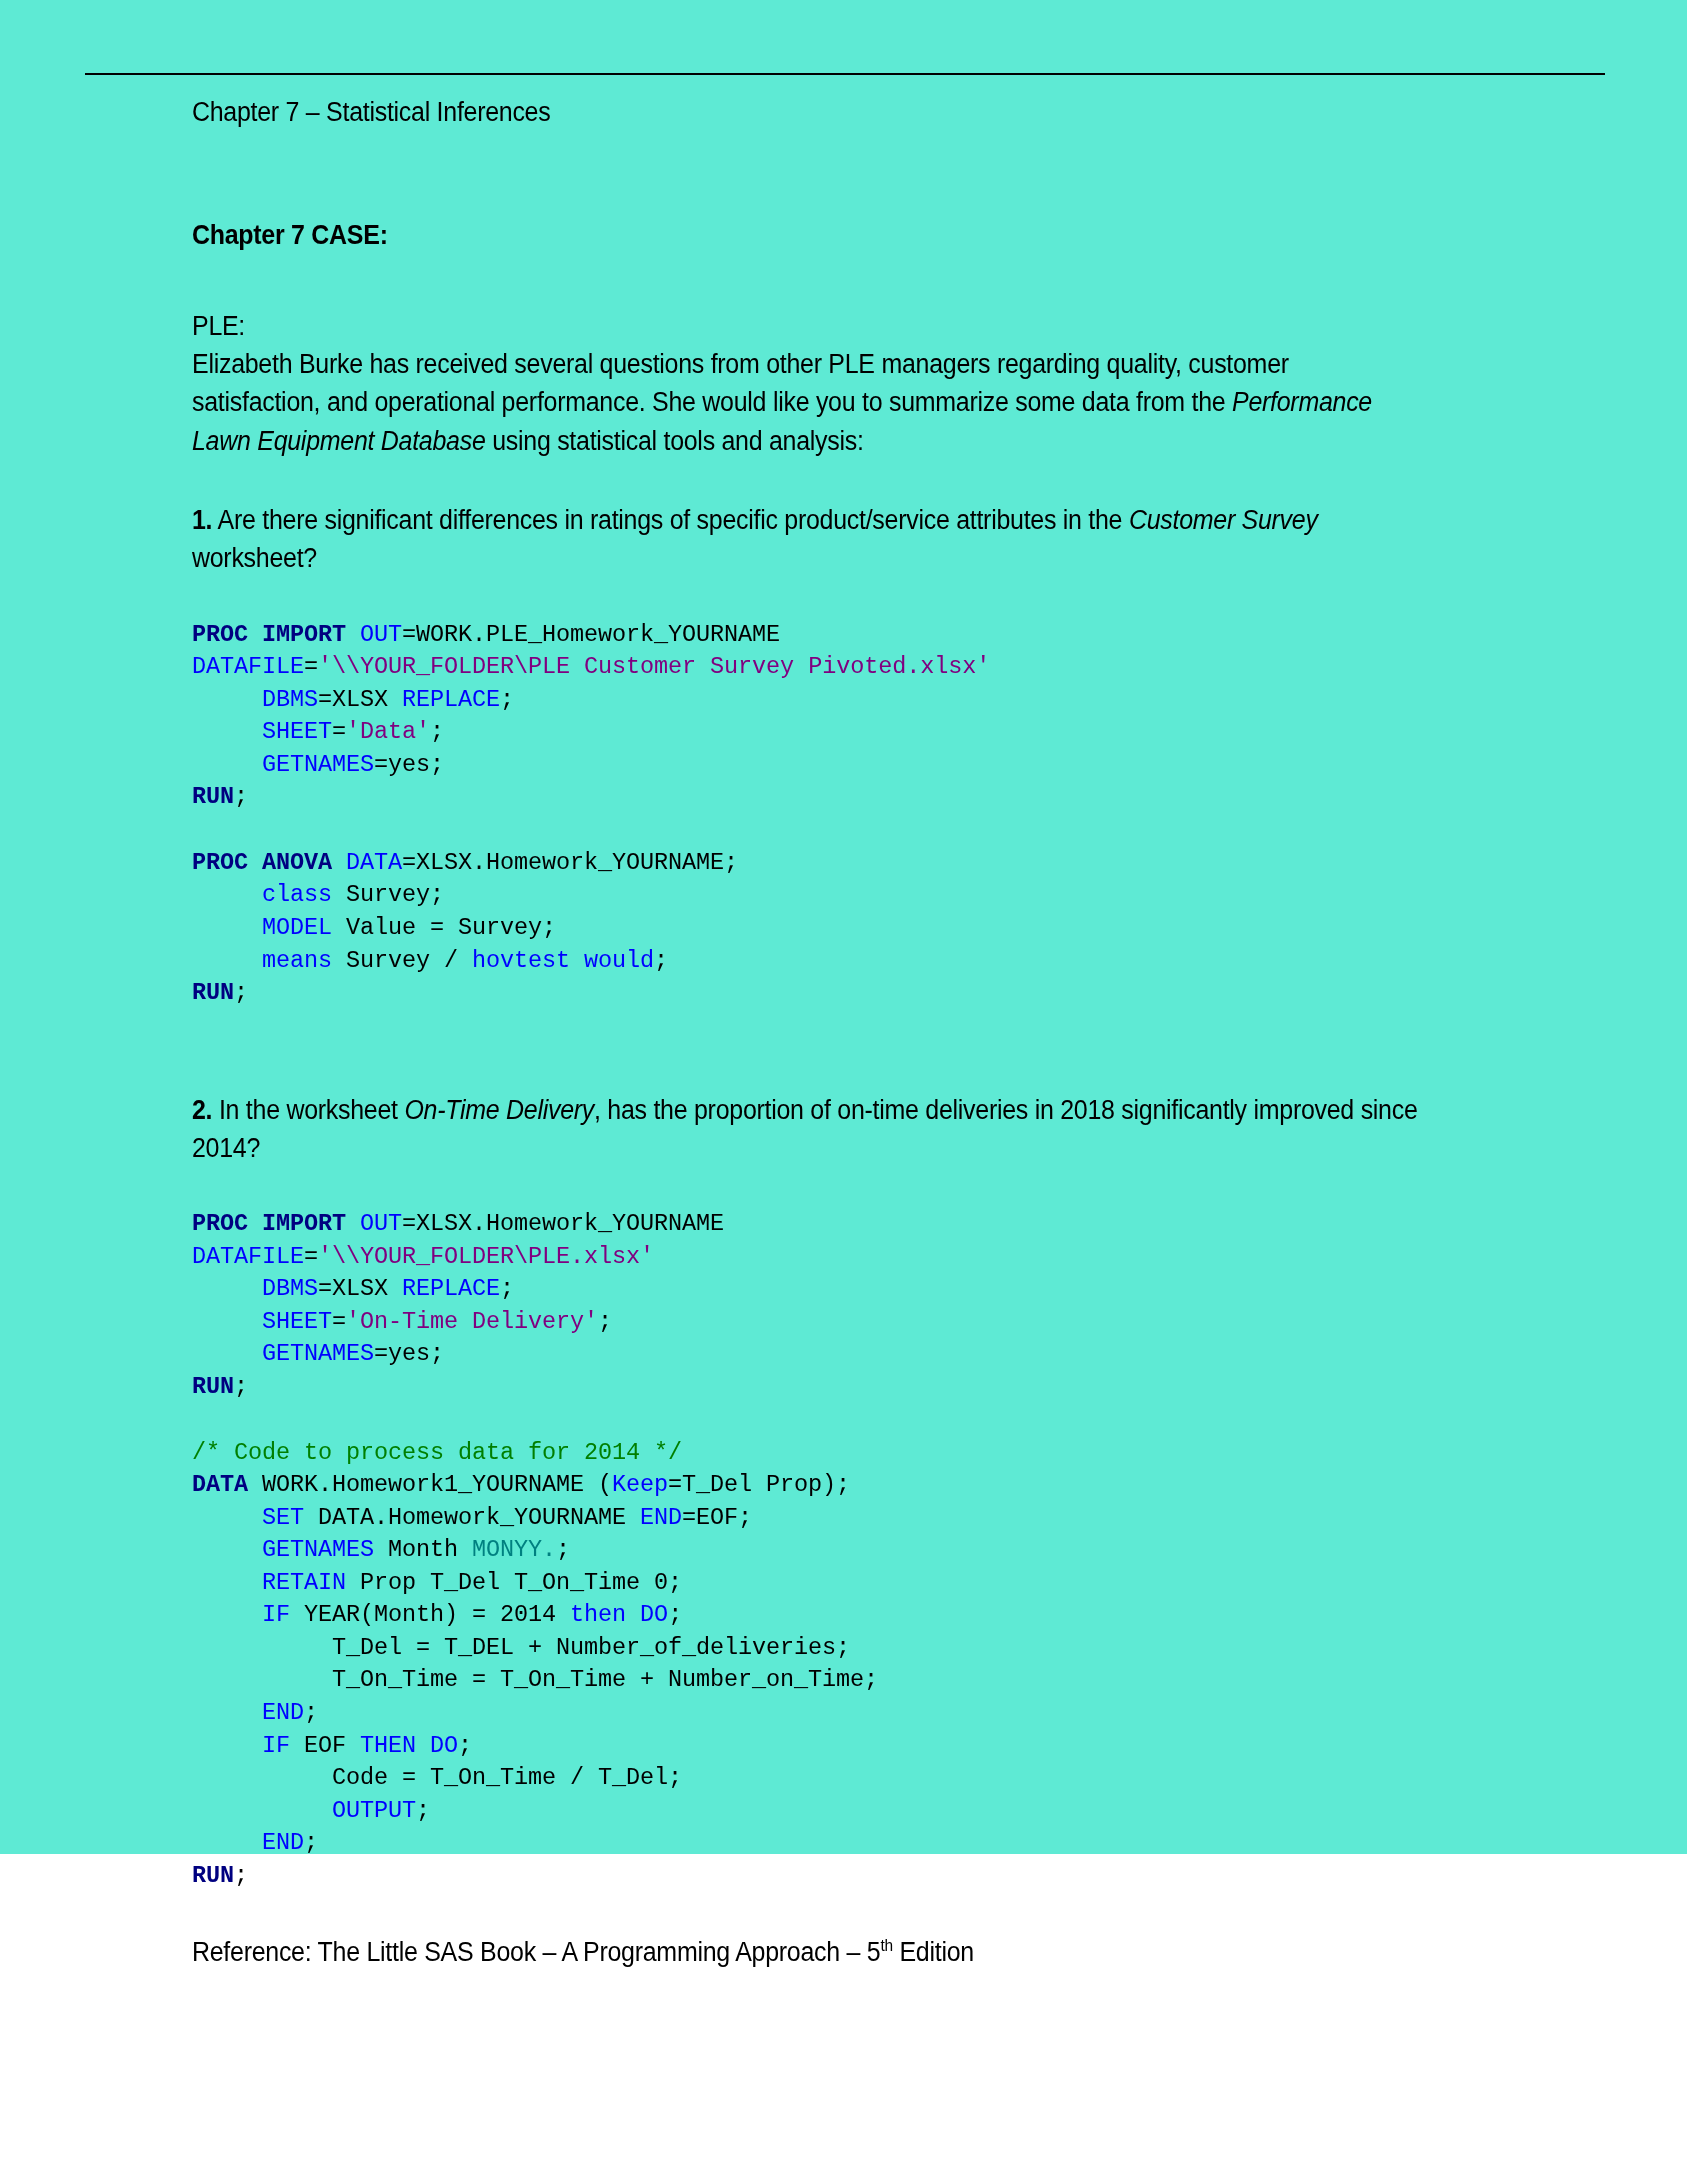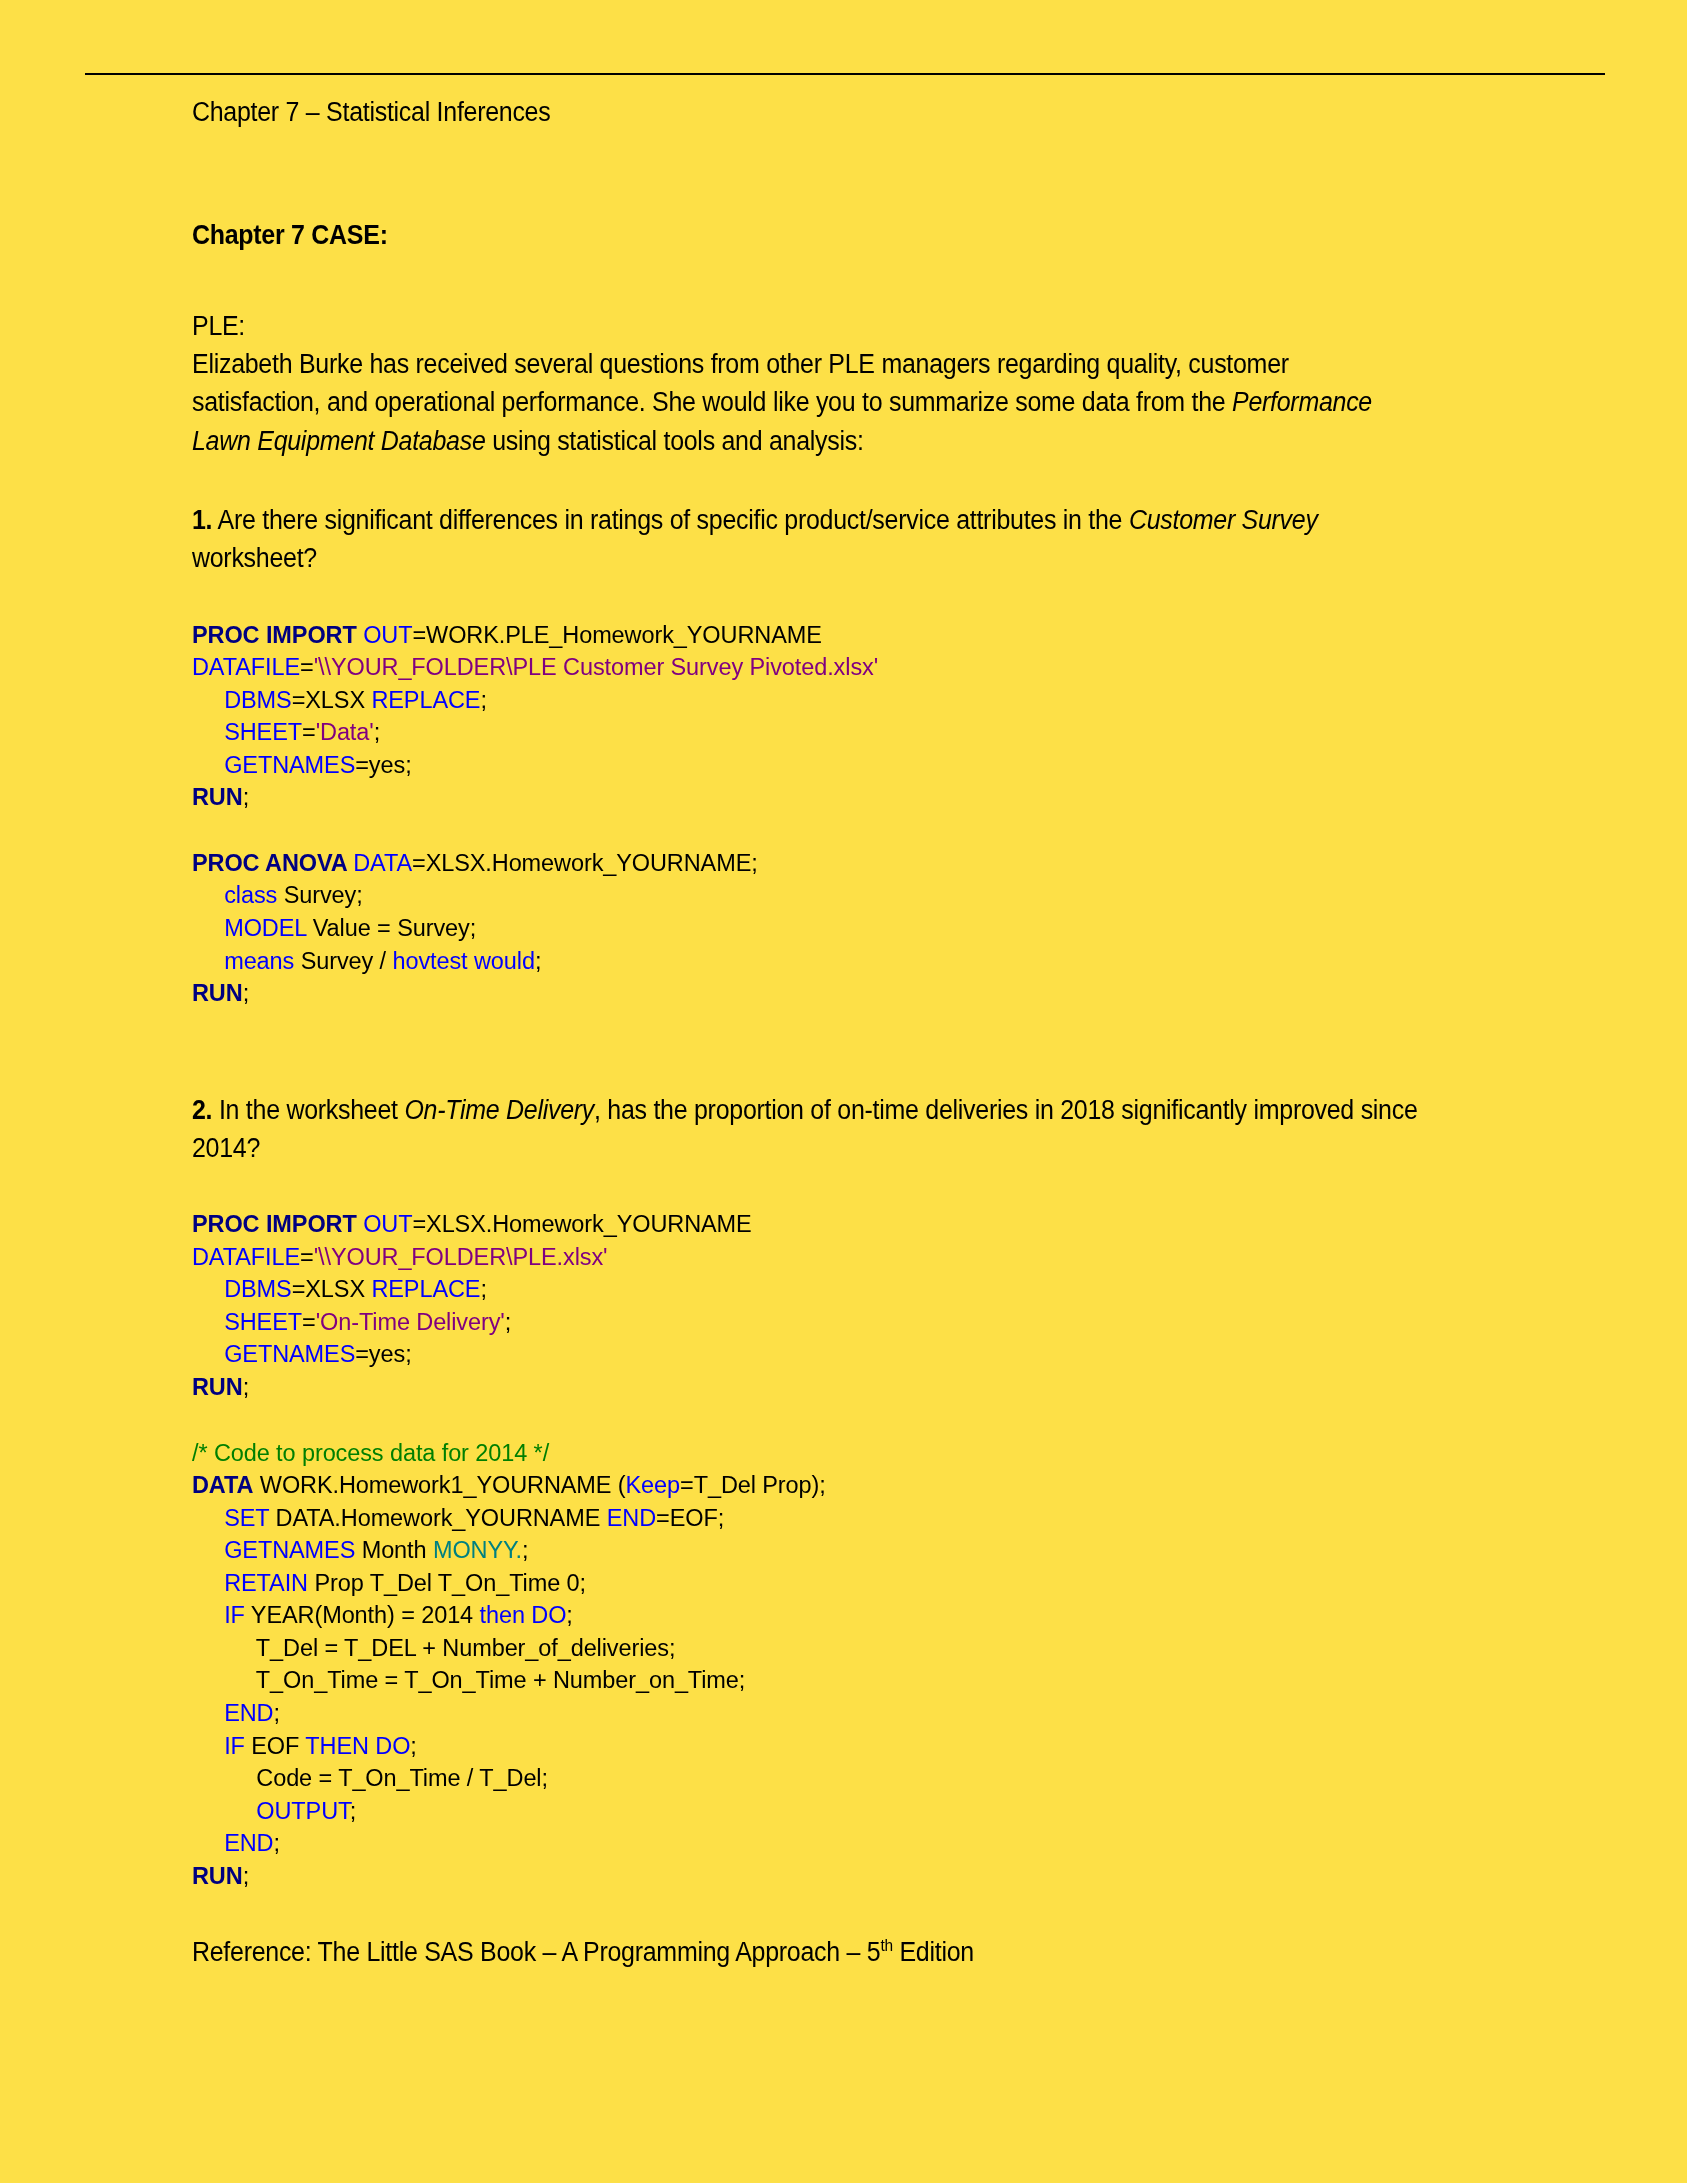--- a/index.html
+++ b/index.html
@@ -12,22 +12,22 @@
     width: 1687px;
     height: 2183px;
     font-family: "Liberation Sans", sans-serif;
     color: #000000;
     -webkit-font-smoothing: antialiased;
   }
 
   .page {
     position: relative;
     width: 1687px;
-    height: 2183px;
-    background: #fde047;
+    height: 1854px;
+    background: #5eead4;
     box-sizing: border-box;
   }
 
   
   .header-rule {
     position: absolute;
     left: 85px;
     top: 73px;
     width: 1520px;
     height: 0;
@@ -61,21 +61,21 @@
   .bold { font-weight: bold; }
   .ital { font-style: italic; }
   .sup { font-size: 0.62em; vertical-align: super; line-height: 0; }
 
   p.para {
     margin: 0;
   }
 
   
   .code {
-    font-family: Liberation Sans, sans-serif;
+    font-family: Liberation Mono, monospace;
     font-size: 23.5px;
     line-height: 1.385;
     white-space: pre;
     color: #000000;
     letter-spacing: -0.1px;
   }
   .code .kw      { color: #0000FF; }               
   .code .proc    { color: #000080; font-weight: bold; }  
   .code .str     { color: #800080; }               
   .code .cmt     { color: #007F00; }                          */

